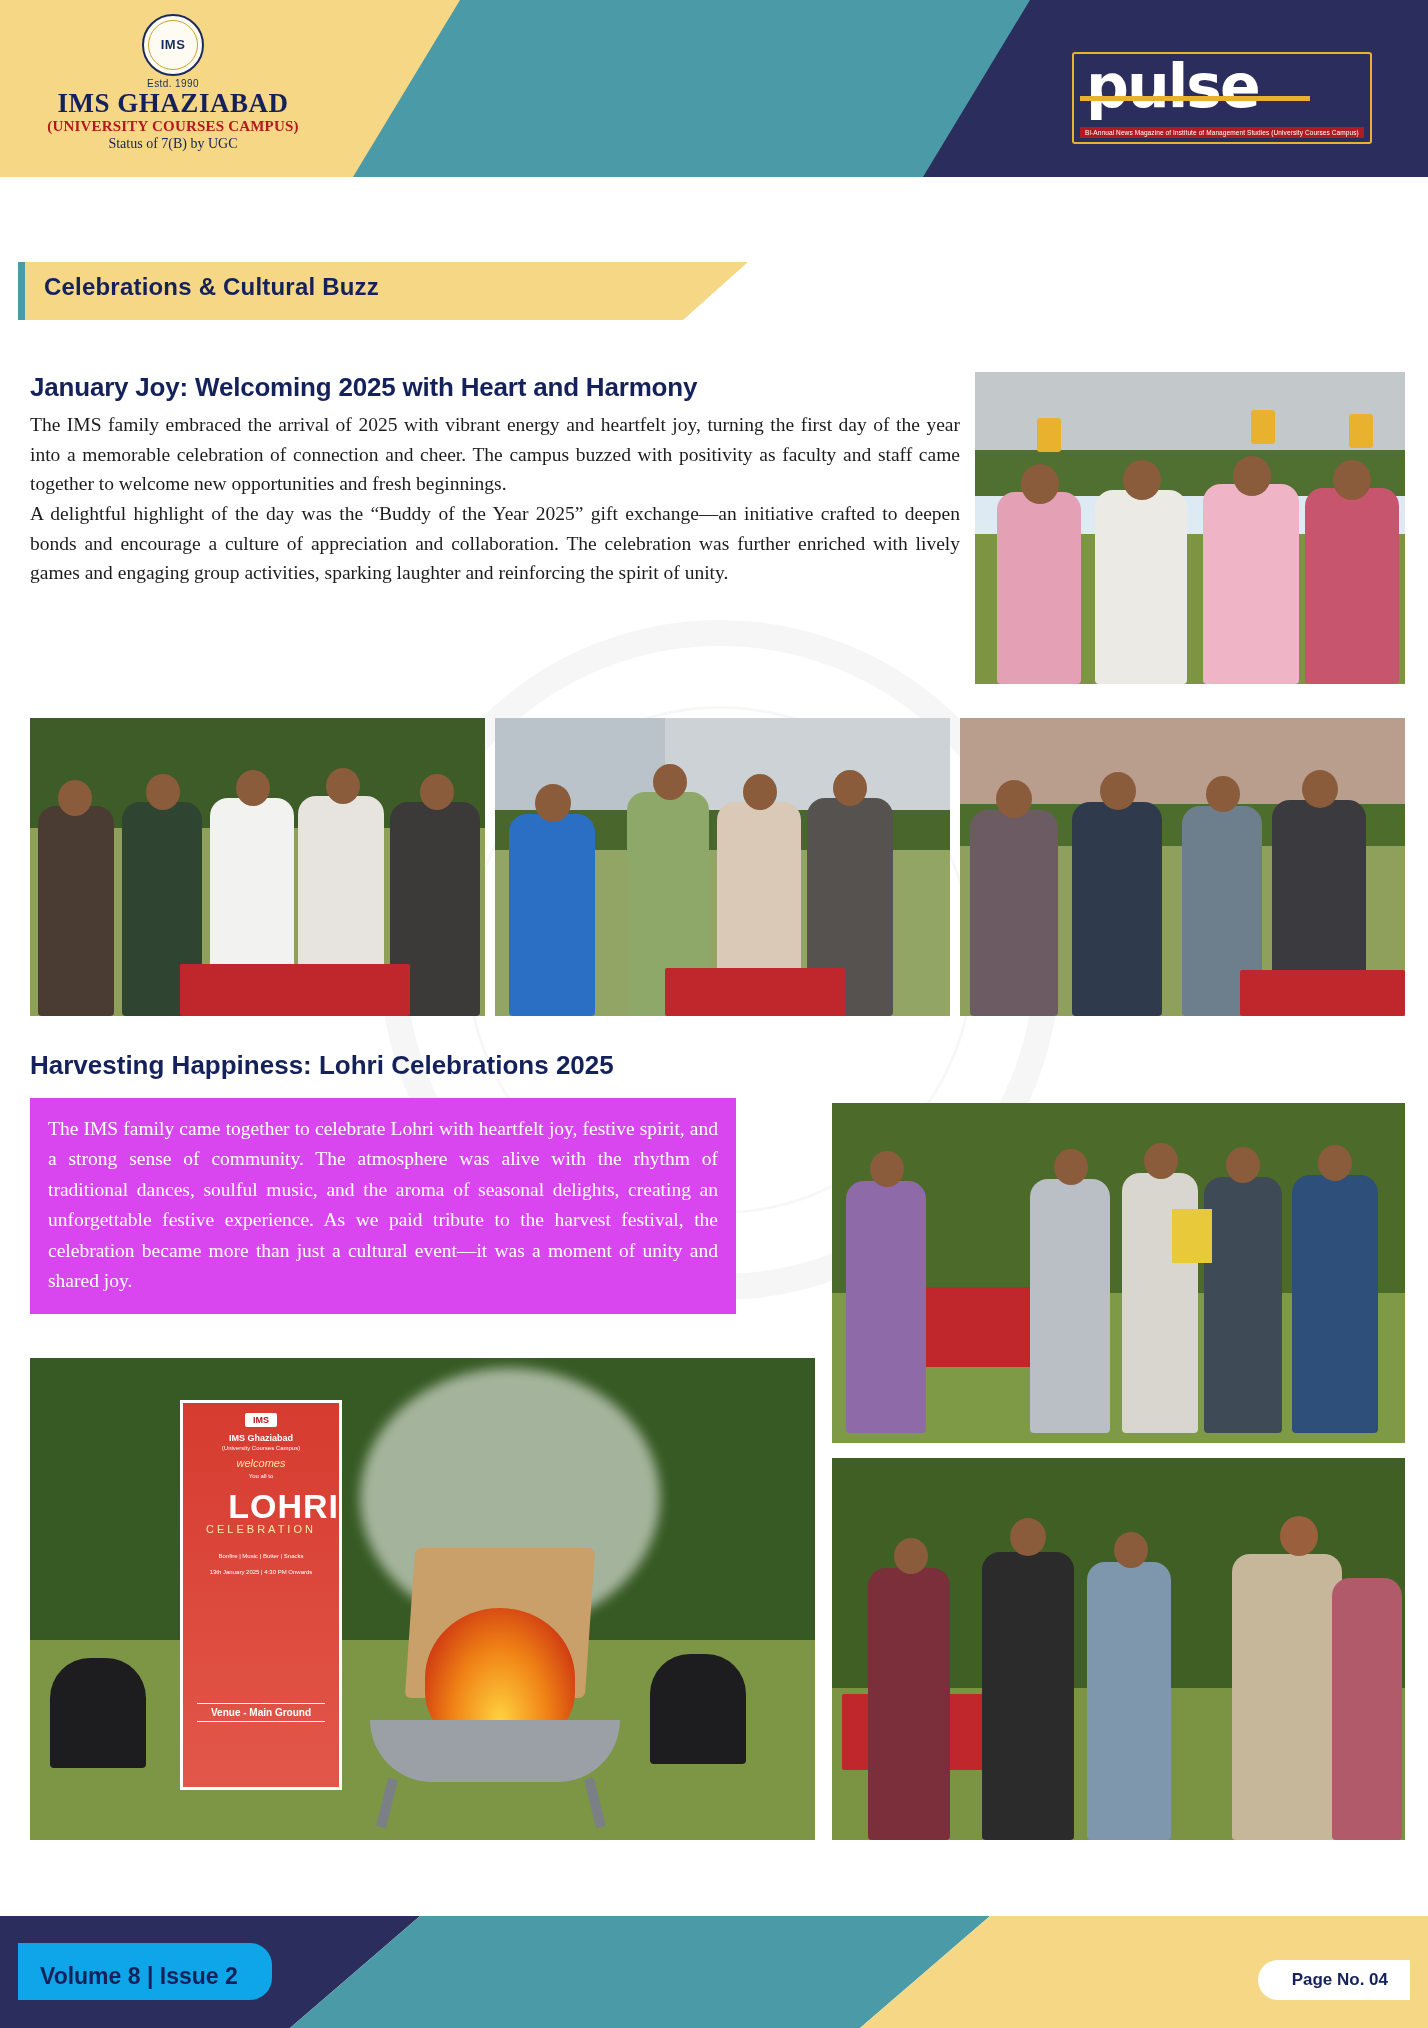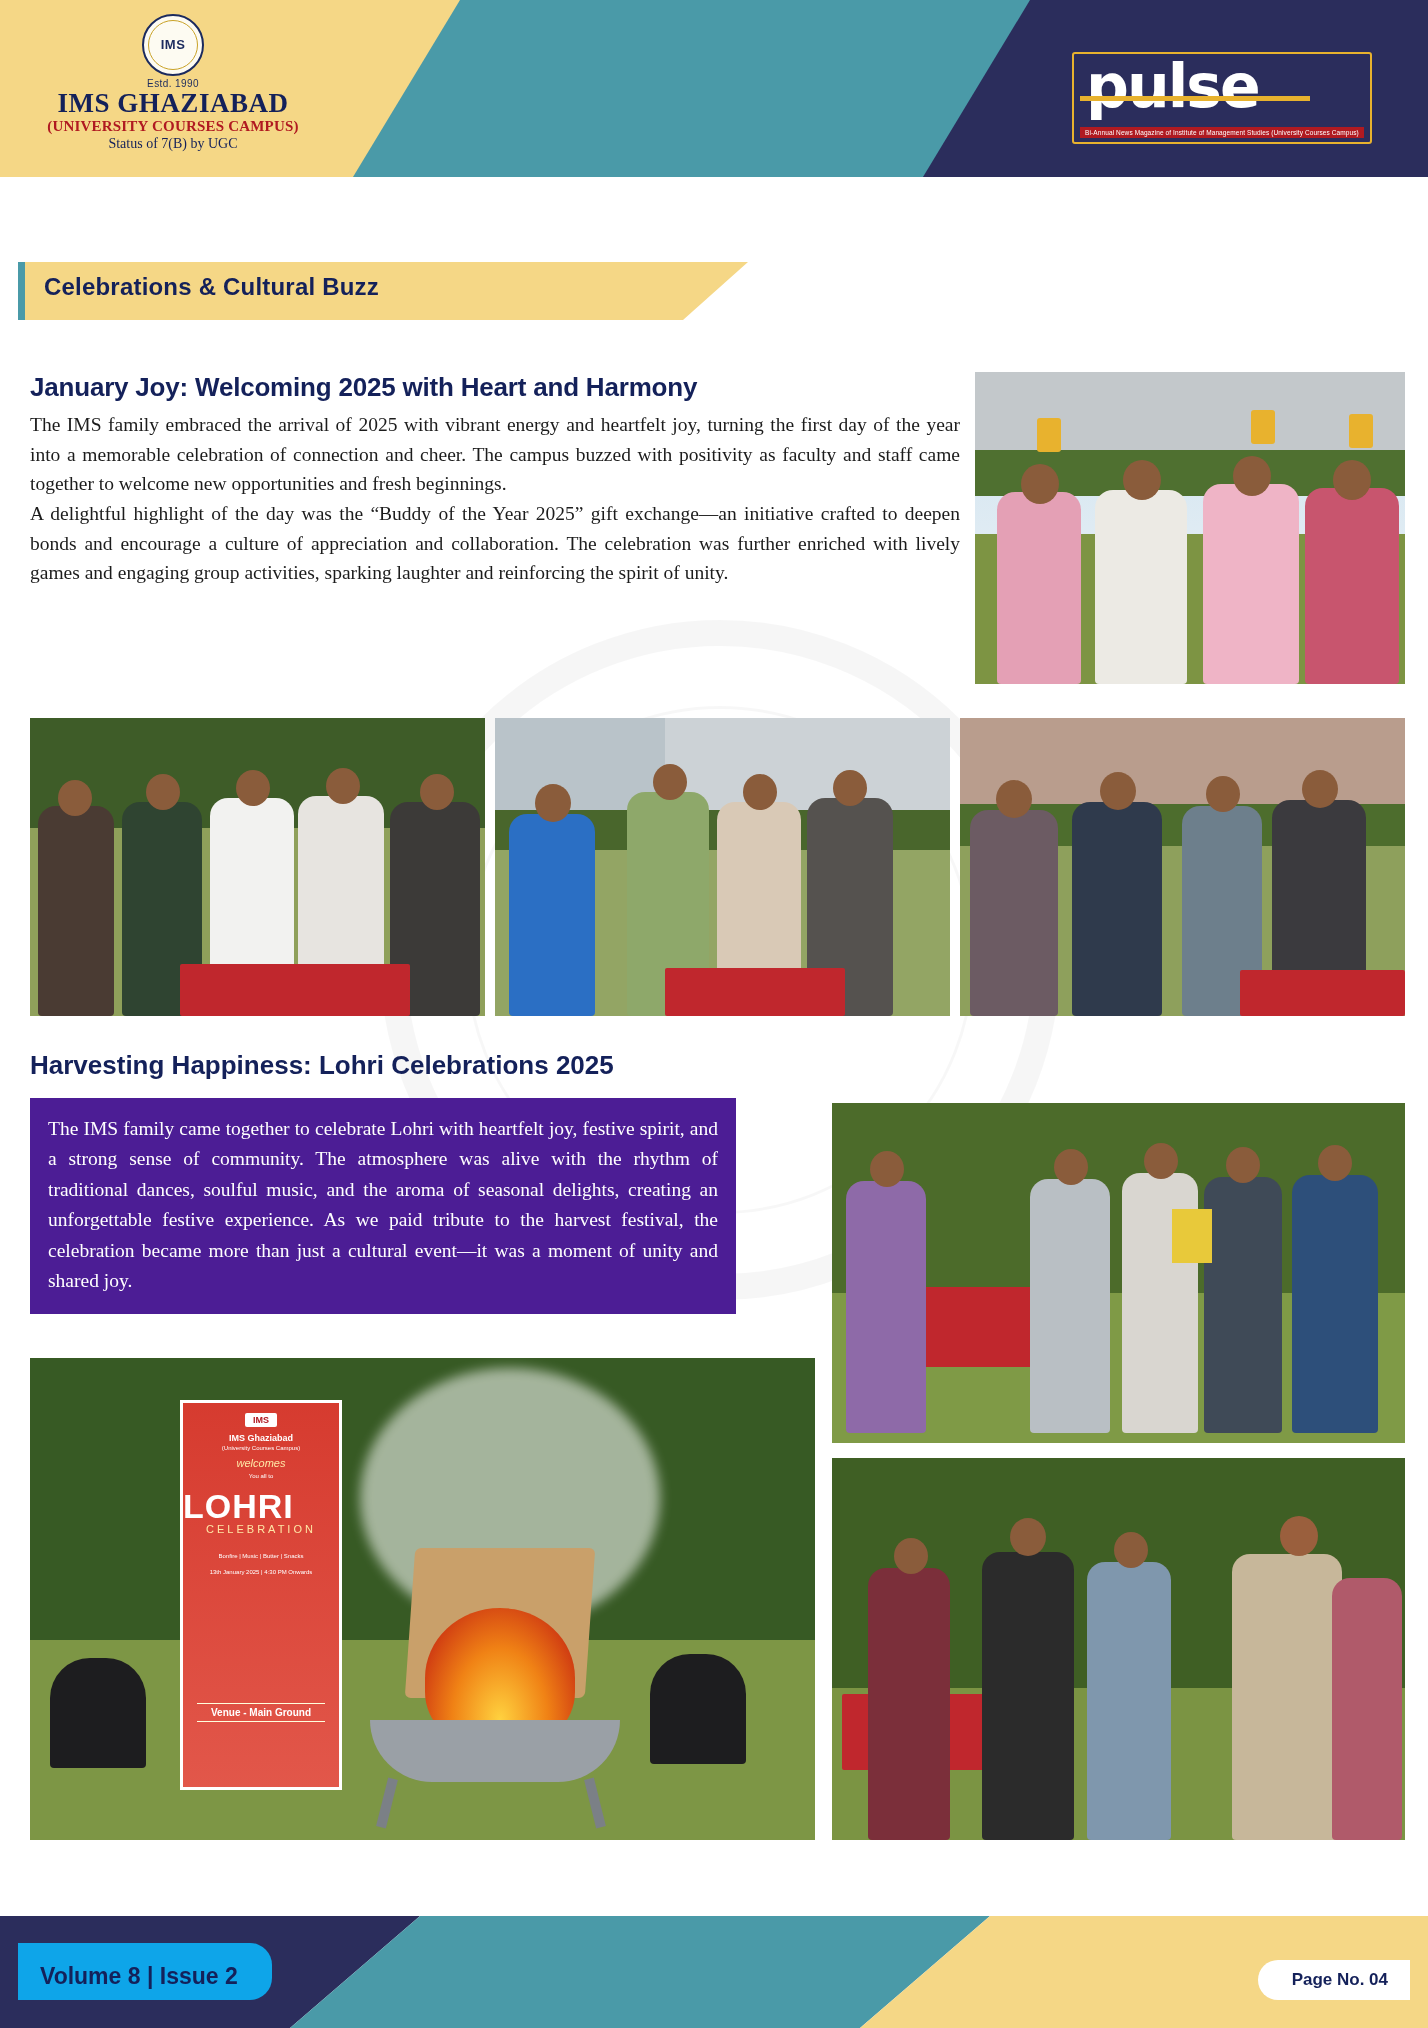--- a/index.html
+++ b/index.html
@@ -235,21 +235,21 @@
     position: absolute;
     top: 1050px; left: 30px;
     font-size: 26px;
     font-weight: bold;
     color: #14215a;
   }
   .art2-box {
     position: absolute;
     top: 1098px; left: 30px;
     width: 706px;
-    background: #4c1d95;
+    background: #d946ef;
     padding: 16px 18px 18px 18px;
     z-index: 3;
   }
   .art2-box p {
     margin: 0;
     font-family: "Liberation Serif", serif;
     font-size: 19.5px;
     line-height: 1.56;
     color: #ffffff;
     text-align: justify;
@@ -446,21 +446,21 @@
   <div class="smoke" style="left:330px;top:10px;width:300px;height:260px;"></div>
 
   <div class="banner-lohri" style="left:150px;top:42px;width:162px;height:390px;">
     <div style="position:absolute;top:6px;left:0;right:0;text-align:center;">
       <div style="display:inline-block;background:#fff;color:#b01a21;font-size:9px;font-weight:bold;padding:2px 8px;border-radius:2px;">IMS</div>
     </div>
     <div class="tiny" style="top:30px;left:0;right:0;position:absolute;font-size:9px;font-weight:bold;">IMS Ghaziabad</div>
     <div class="tiny" style="top:42px;left:0;right:0;position:absolute;">(University Courses Campus)</div>
     <div class="tiny" style="top:54px;left:0;right:0;position:absolute;font-size:11px;font-style:italic;color:#ffe7a6;">welcomes</div>
     <div class="tiny" style="top:70px;left:0;right:0;position:absolute;">You all to</div>
-    <div style="position:absolute;top:84px;left:0;right:0;text-align:left;color:#fff;font-size:34px;font-weight:bold;letter-spacing:1px;">LOHRI</div>
+    <div style="position:absolute;top:84px;left:0;right:0;text-align:right;color:#fff;font-size:34px;font-weight:bold;letter-spacing:1px;">LOHRI</div>
     <div style="position:absolute;top:120px;left:0;right:0;text-align:center;color:#ffe7a6;font-size:11px;letter-spacing:3px;">CELEBRATION</div>
     <div class="tiny" style="top:150px;left:0;right:0;position:absolute;">Bonfire | Music | Butter | Snacks</div>
     <div class="tiny" style="top:166px;left:0;right:0;position:absolute;">13th January 2025 | 4:30 PM Onwards</div>
     <div style="position:absolute;top:300px;left:14px;right:14px;text-align:center;color:#fff;font-size:10px;font-weight:bold;border-top:1px solid #ffd;border-bottom:1px solid #ffd;padding:3px 0;">Venue - Main Ground</div>
   </div>
 
   <div style="position:absolute;left:380px;top:190px;width:180px;height:150px;background:#c9a06a;border-radius:6px;transform:skewX(-4deg);"></div>
   <div class="fire" style="left:395px;top:250px;width:150px;height:140px;"></div>
   <div style="position:absolute;left:340px;top:362px;width:250px;height:62px;background:#9aa0a6;border-radius:0 0 110px 110px;"></div>
   <div style="position:absolute;left:352px;top:420px;width:10px;height:50px;background:#7b8086;transform:rotate(14deg);"></div>

